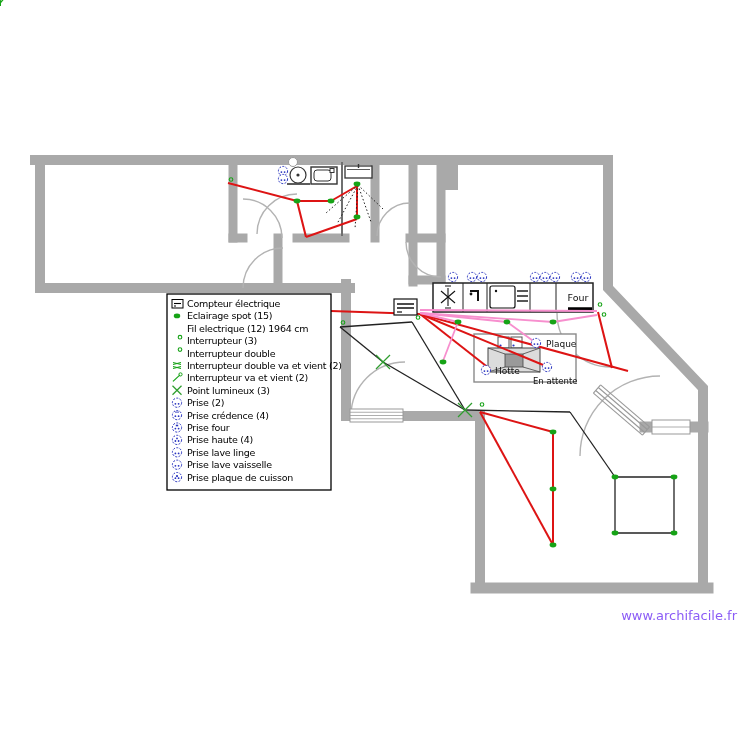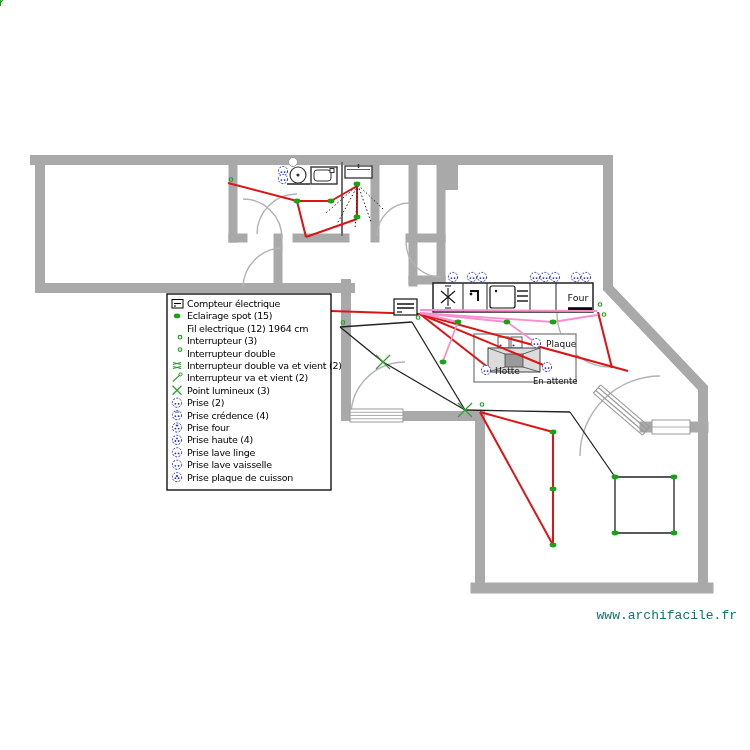--- a/index.html
+++ b/index.html
@@ -1,20 +1,20 @@
 <!DOCTYPE html>
 <html><head>
 <meta charset="utf-8">
 <style>
   html,body{margin:0;padding:0;background:#ffffff;}
   #stage{position:relative;width:750px;height:750px;background:#ffffff;overflow:hidden;
          font-family:"DejaVu Sans",sans-serif;}
   #plan{position:absolute;left:0;top:0;}
   #watermark{position:absolute;left:0;top:608px;width:737px;text-align:right;
-             font-size:13px;color:#0f766e;letter-spacing:0px;font-family:Liberation Mono, monospace;}
+             font-size:13px;color:#8b5cf6;letter-spacing:0px;}
   text{font-family:"DejaVu Sans",sans-serif;}
 </style>
 </head>
 <body>
 
 <div id="stage">
   <svg id="plan" width="750" height="750" viewBox="0 0 750 750">
       <polyline points="35,160 608,160 608,288 703,388 703,588" fill="none" stroke="#a9a9a9" stroke-width="10" stroke-linecap="square" stroke-linejoin="miter"></polyline>
       <polyline points="476,588 708,588" fill="none" stroke="#a9a9a9" stroke-width="11" stroke-linecap="square" stroke-linejoin="miter"></polyline>
       <polyline points="40,160 40,288 350,288" fill="none" stroke="#a9a9a9" stroke-width="10" stroke-linecap="square" stroke-linejoin="miter"></polyline>

